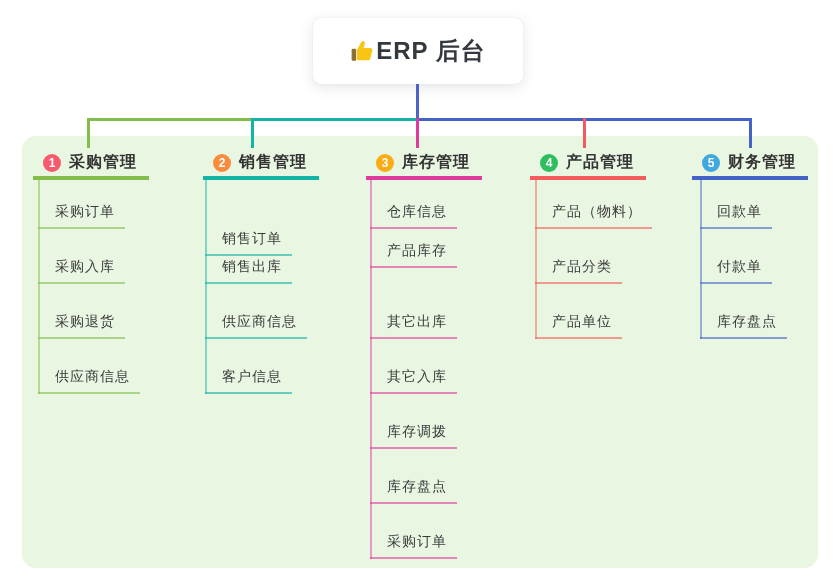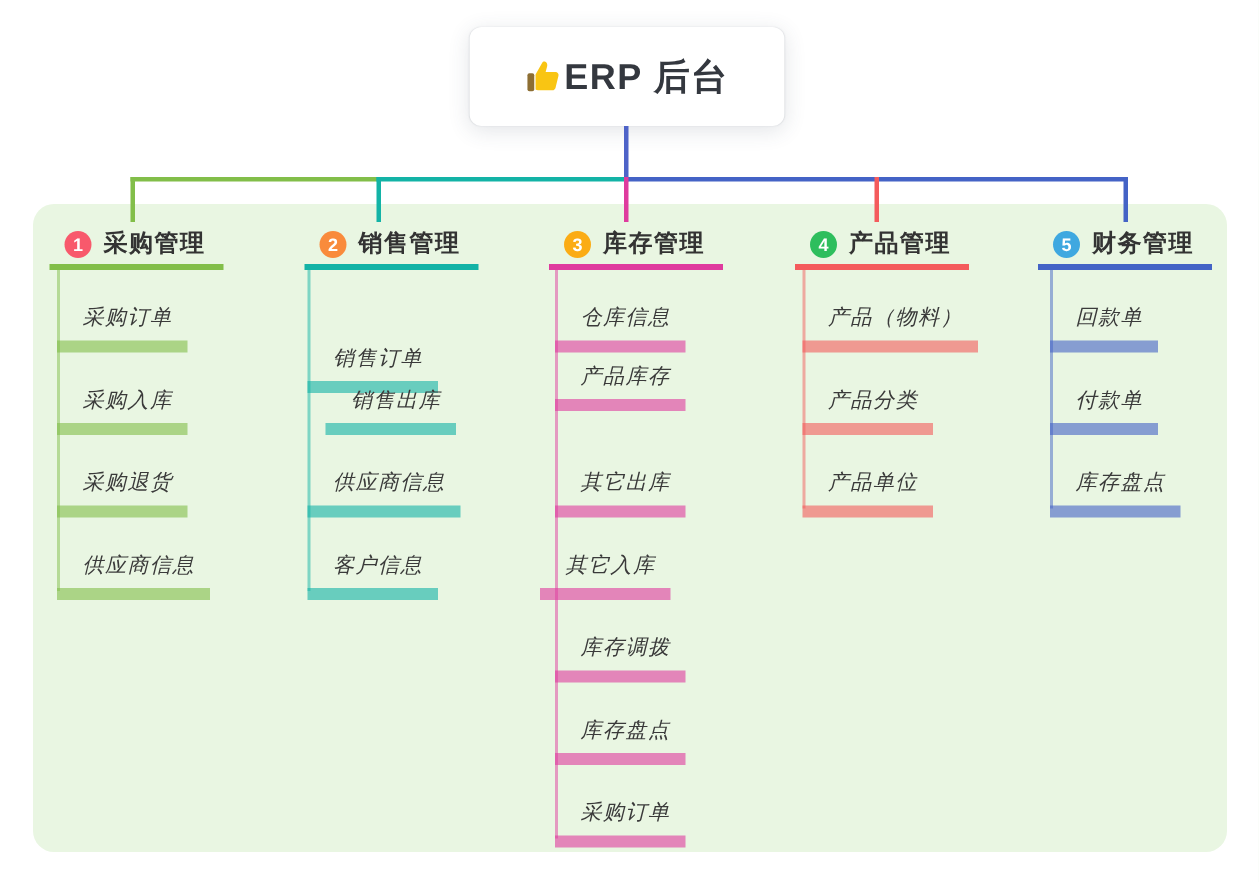--- a/index.html
+++ b/index.html
@@ -36,21 +36,21 @@
   .badge{
     flex:0 0 auto;margin-left:10px;width:18px;height:18px;border-radius:50%;
     color:#fff;font-size:12px;line-height:18px;text-align:center;font-weight:600;
   }
   .branch-label{font-size:16px;font-weight:600;color:#333;letter-spacing:1px;white-space:nowrap;}
 
   .vline{position:absolute;width:2px;}
 
   .child{
     position:absolute;height:20px;padding:0 10px 6px 17px;
-    border-bottom:8px solid #0f172a;white-space:nowrap;cursor:pointer;font-style:italic;
+    border-bottom:2px solid #0f172a;white-space:nowrap;cursor:pointer;
   }
   .child span{font-size:14px;color:#3a3a3a;letter-spacing:1px;line-height:20px;}
 </style>
 </head>
 <body>
 
 <div id="stage">
 
   <div class="root-card">
     <svg class="thumb-icon" viewBox="0 0 24 24" aria-hidden="true">
@@ -81,32 +81,32 @@
       <div class="child" style="left: 38px; top: 201px; border-bottom-color: rgba(130, 190, 73, 0.6);"><span>采购订单</span></div>
       <div class="child" style="left: 38px; top: 256px; border-bottom-color: rgba(130, 190, 73, 0.6);"><span>采购入库</span></div>
       <div class="child" style="left: 38px; top: 311px; border-bottom-color: rgba(130, 190, 73, 0.6);"><span>采购退货</span></div>
       <div class="child" style="left: 38px; top: 366px; border-bottom-color: rgba(130, 190, 73, 0.6);"><span>供应商信息</span></div>
       <div class="branch-header" style="left: 203px; border-bottom-color: rgb(19, 179, 166);">
         <span class="badge" style="background: rgb(249, 139, 60);">2</span>
         <span class="branch-label">销售管理</span>
       </div>
       <div class="vline" style="left: 205px; top: 180px; height: 214px; background: rgba(19, 179, 166, 0.5);"></div>
       <div class="child" style="left: 205px; top: 201px; border-bottom-color: rgba(19, 179, 166, 0.6); margin-top: 27px;"><span>销售订单</span></div>
-      <div class="child" style="left: 217px; top: 256px; border-bottom-color: rgba(19, 179, 166, 0.6);"><span>销售出库</span></div>
+      <div class="child" style="left: 205px; top: 256px; border-bottom-color: rgba(19, 179, 166, 0.6);"><span>销售出库</span></div>
       <div class="child" style="left: 205px; top: 311px; border-bottom-color: rgba(19, 179, 166, 0.6);"><span>供应商信息</span></div>
       <div class="child" style="left: 205px; top: 366px; border-bottom-color: rgba(19, 179, 166, 0.6);"><span>客户信息</span></div>
       <div class="branch-header" style="left: 366px; border-bottom-color: rgb(223, 59, 158);">
         <span class="badge" style="background: rgb(251, 172, 21);">3</span>
         <span class="branch-label">库存管理</span>
       </div>
       <div class="vline" style="left: 370px; top: 180px; height: 379px; background: rgba(223, 59, 158, 0.5);"></div>
       <div class="child" style="left: 370px; top: 201px; border-bottom-color: rgba(223, 59, 158, 0.6);"><span>仓库信息</span></div>
       <div class="child" style="left: 370px; top: 240px; border-bottom-color: rgba(223, 59, 158, 0.6);"><span>产品库存</span></div>
       <div class="child" style="left: 370px; top: 311px; border-bottom-color: rgba(223, 59, 158, 0.6);"><span>其它出库</span></div>
-      <div class="child" style="left: 360px; top: 366px; border-bottom-color: rgba(223, 59, 158, 0.6);"><span>其它入库</span></div>
+      <div class="child" style="left: 370px; top: 366px; border-bottom-color: rgba(223, 59, 158, 0.6);"><span>其它入库</span></div>
       <div class="child" style="left: 370px; top: 421px; border-bottom-color: rgba(223, 59, 158, 0.6);"><span>库存调拨</span></div>
       <div class="child" style="left: 370px; top: 476px; border-bottom-color: rgba(223, 59, 158, 0.6); text-align: center;"><span>库存盘点</span></div>
       <div class="child" style="left: 370px; top: 531px; border-bottom-color: rgba(223, 59, 158, 0.6);"><span>采购订单</span></div>
       <div class="branch-header" style="left: 530px; border-bottom-color: rgb(244, 91, 92);">
         <span class="badge" style="background: rgb(46, 190, 93);">4</span>
         <span class="branch-label">产品管理</span>
       </div>
       <div class="vline" style="left: 535px; top: 180px; height: 159px; background: rgba(244, 91, 92, 0.5);"></div>
       <div class="child" style="left: 535px; top: 201px; border-bottom-color: rgba(244, 91, 92, 0.6);"><span>产品（物料）</span></div>
       <div class="child" style="left: 535px; top: 256px; border-bottom-color: rgba(244, 91, 92, 0.6);"><span>产品分类</span></div>

